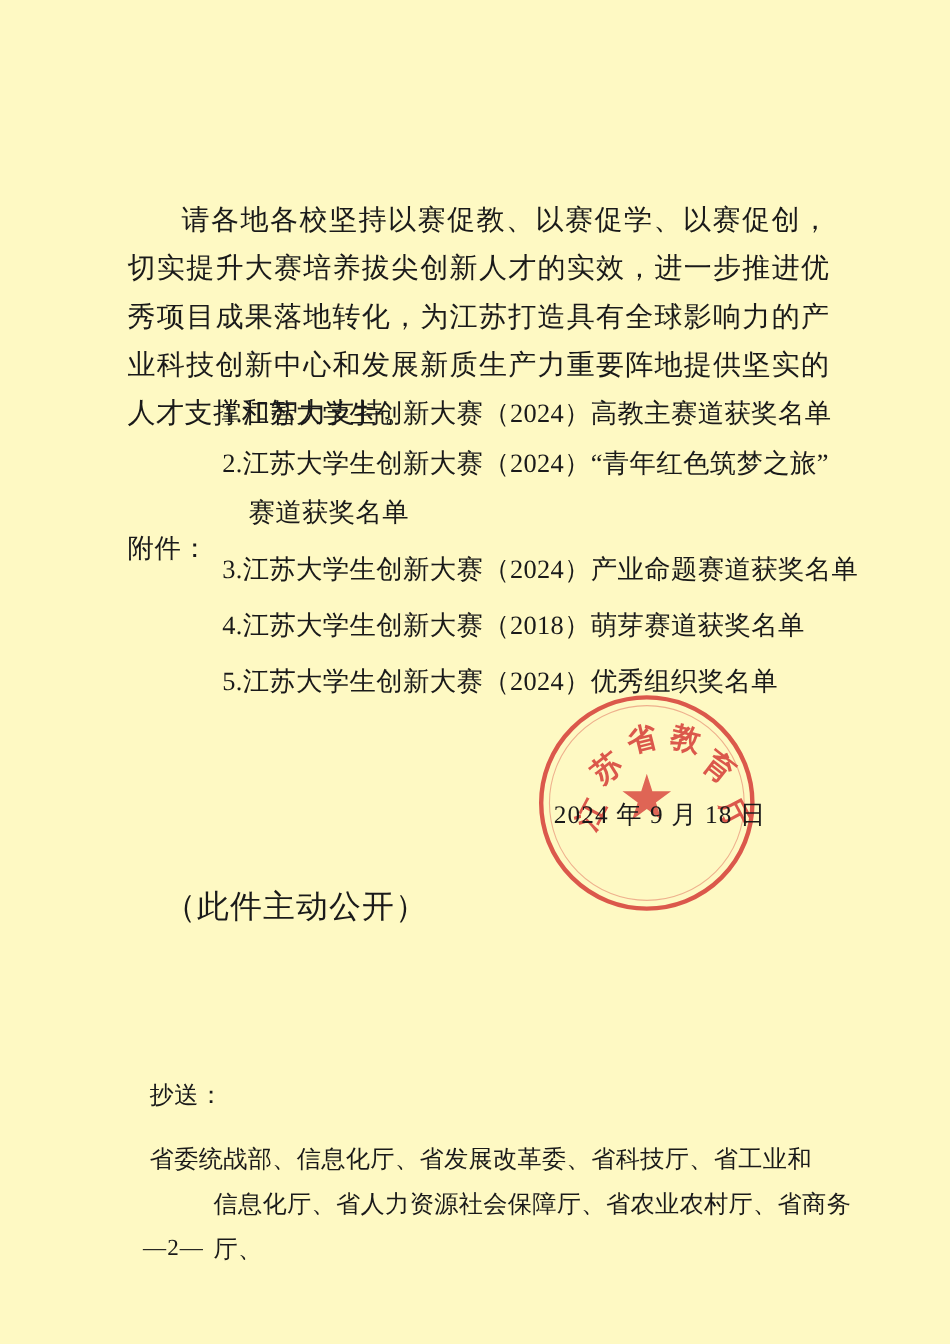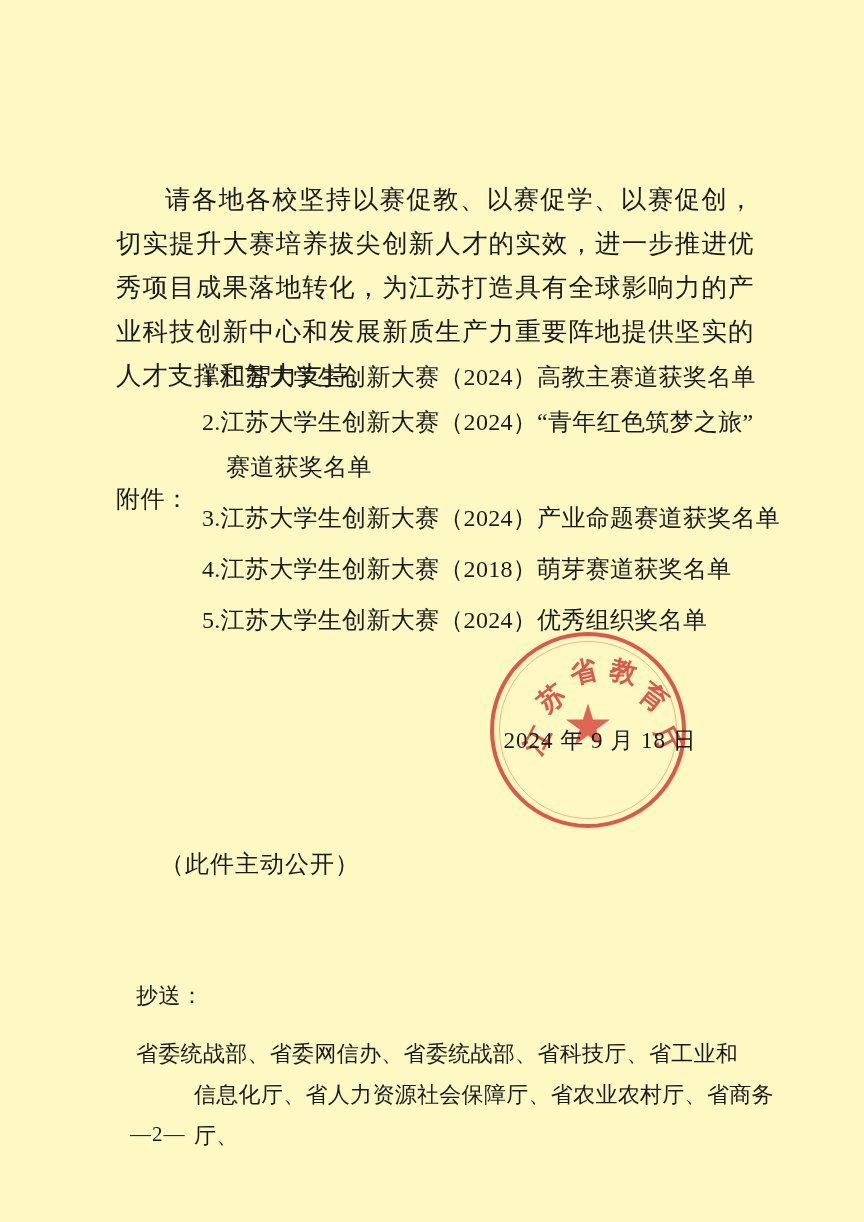--- a/index.html
+++ b/index.html
@@ -130,25 +130,24 @@
   }
   .seal-ch {
     position: absolute;
     transform-origin: center center;
     white-space: nowrap;
   }
 
   
   .open-notice {
     position: absolute;
-    left: 160px;
+    left: 149px;
     top: 805px;
-    font-size: 24px;
-    letter-spacing: 1px;
-    margin-top: 43px;
+    font-size: 29px;
+    letter-spacing: 1px;
   }
 
   
   .cc {
     position: absolute;
     left: 136px;
     top: 975px;
     width: 640px;
     font-size: 22px;
     line-height: 41px;
@@ -220,20 +219,20 @@
 
   <div class="sign-block">
     <div class="sign-date">2024 年 9 月 18 日</div>
   </div>
 
   <div class="open-notice">（此件主动公开）</div>
 
   <div class="cc">
     <div class="cc-row">
       <div class="cc-label">抄送：</div>
-      <div class="cc-text">省委统战部、省委网信办、省委统战部、省科技厅、省工业和</div>
+      <div class="cc-text">省委统战部、信息化厅、省发展改革委、省科技厅、省工业和</div>
     </div>
     <div class="cc-line2">信息化厅、省人力资源社会保障厅、省农业农村厅、省商务厅、</div>
   </div>
 
   <div class="page-num">—2—</div>
 
 </div>
 
 </body></html>

